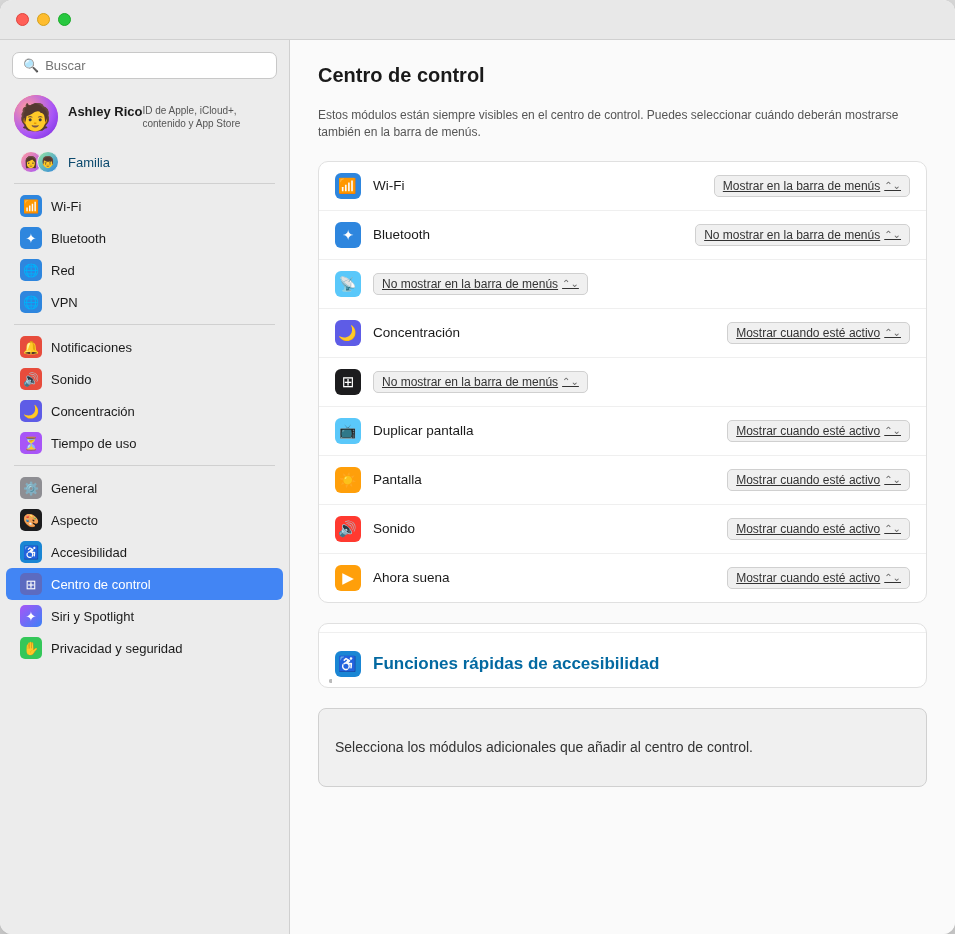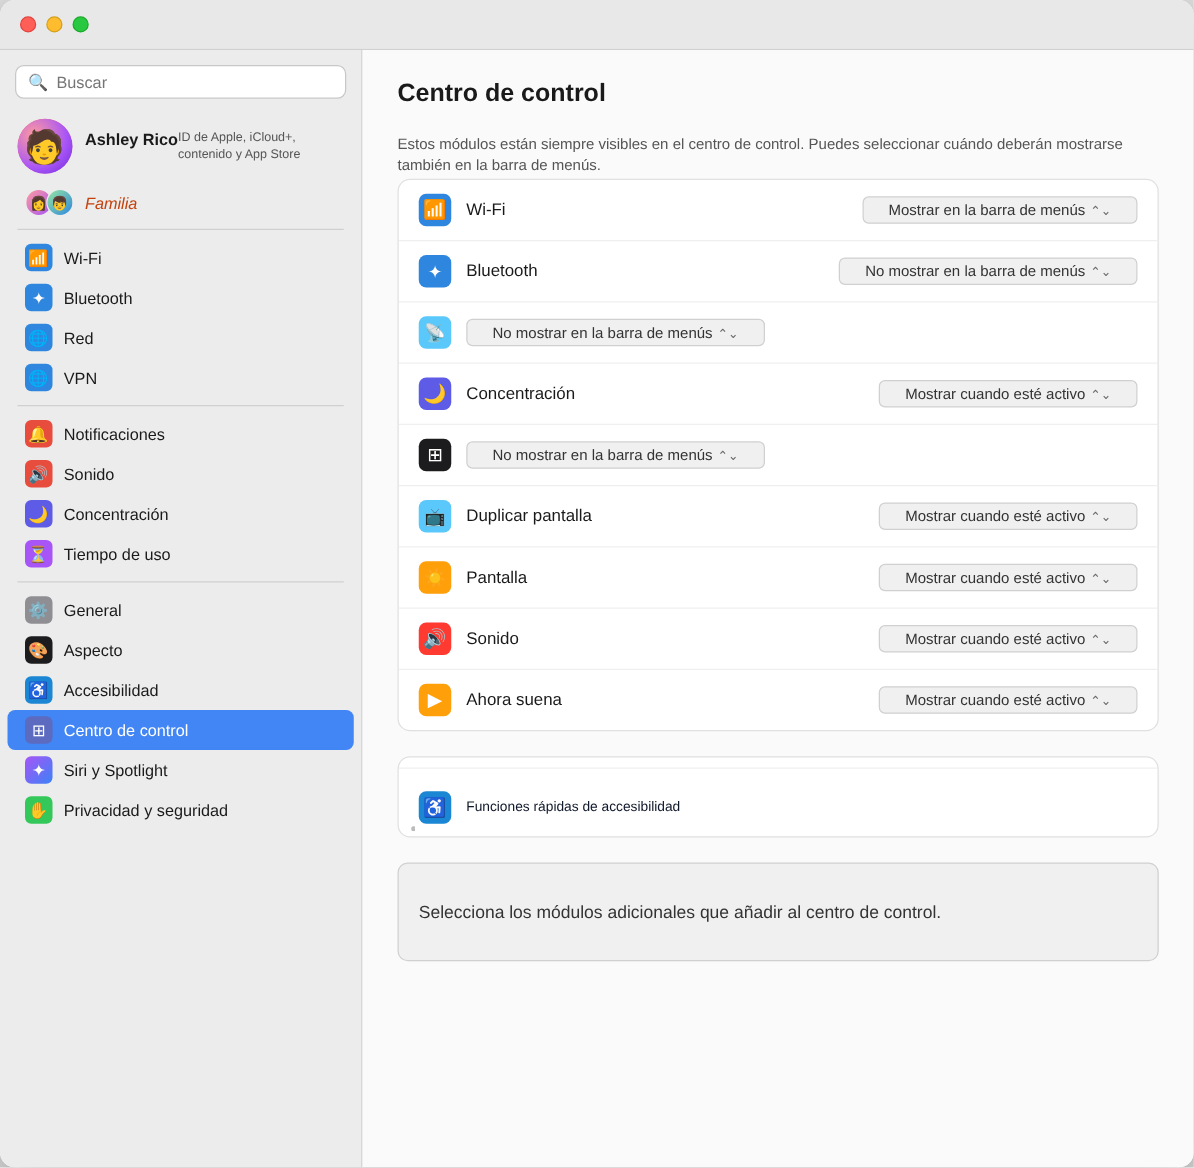--- a/index.html
+++ b/index.html
@@ -165,21 +165,21 @@
       border-radius: 50%;
       background: linear-gradient(135deg, #ff6b6b, #a855f7);
       border: 1.5px solid #ececec;
       margin-left: -5px;
       font-size: 11px;
       display: flex;
       align-items: center;
       justify-content: center;
     }
     .familia-avatar:first-child { margin-left: 0; }
-    .familia-label { font-size: 13px; color: #c2410c; font-style: italic; }
+    .familia-label { font-size: 13px; color: #0c4a6e; }
     .main-content {
       flex: 1;
       background: #fafafa;
       overflow-y: auto;
       padding: 24px 28px;
       position: relative;
     }
     .page-title {
       font-size: 20px;
       font-weight: 600;
@@ -188,21 +188,21 @@
     }
     .section-header {
       font-size: 13px;
       font-weight: 600;
       color: #1a1a1a;
       margin-bottom: 3px;
     }
     .section-desc {
       font-size: 12px;
       color: #555;
-      margin-bottom: 2px;
+      margin-bottom: 20px;
       line-height: 1.4;
     }
     .modules-list {
       background: #fff;
       border-radius: 10px;
       overflow: hidden;
       border: 1px solid #e0e0e0;
       margin-bottom: 20px;
     }
     .module-row {
@@ -224,30 +224,31 @@
       font-size: 15px;
       flex-shrink: 0;
     }
     .module-name {
       font-size: 13.5px;
       color: #1a1a1a;
       flex: 1;
     }
     .module-select {
       display: flex;
-      align-items: flex-end;
+      align-items: center;
       gap: 4px;
       background: #f0f0f0;
       border: 1px solid #d0d0d0;
       border-radius: 5px;
-      padding: 3px 20px;
+      padding: 3px 8px;
       font-size: 12px;
       color: #333;
       cursor: pointer;
       white-space: nowrap;
+      text-decoration: underline;
     }
     .module-select .chevron {
       font-size: 10px;
       color: #666;
     }
     .others-section {
       background: #fff;
       border-radius: 10px;
       border: 1px solid #e0e0e0;
       overflow: hidden;
@@ -514,21 +515,21 @@
             <span class="chevron">⌃⌄</span>
           </div>
         </div>
       </div>
 
       <div class="others-section">
         <div class="bracket-line"></div>
         <div class="others-divider"></div>
         <div class="others-row">
           <div class="module-icon icon-acc">♿</div>
-          <span style="font-size:11px;font-weight:400;color:#0f172a;">Funciones rápidas de accesibilidad</span>
+          <span style="font-size:17px;font-weight:700;color:#0369a1;">Funciones rápidas de accesibilidad</span>
         </div>
       </div>
 
       <div class="tooltip-box">
         <span>Selecciona los módulos adicionales
 que añadir al centro de control.</span>
       </div>
     </div>
   </div>
 </div>

